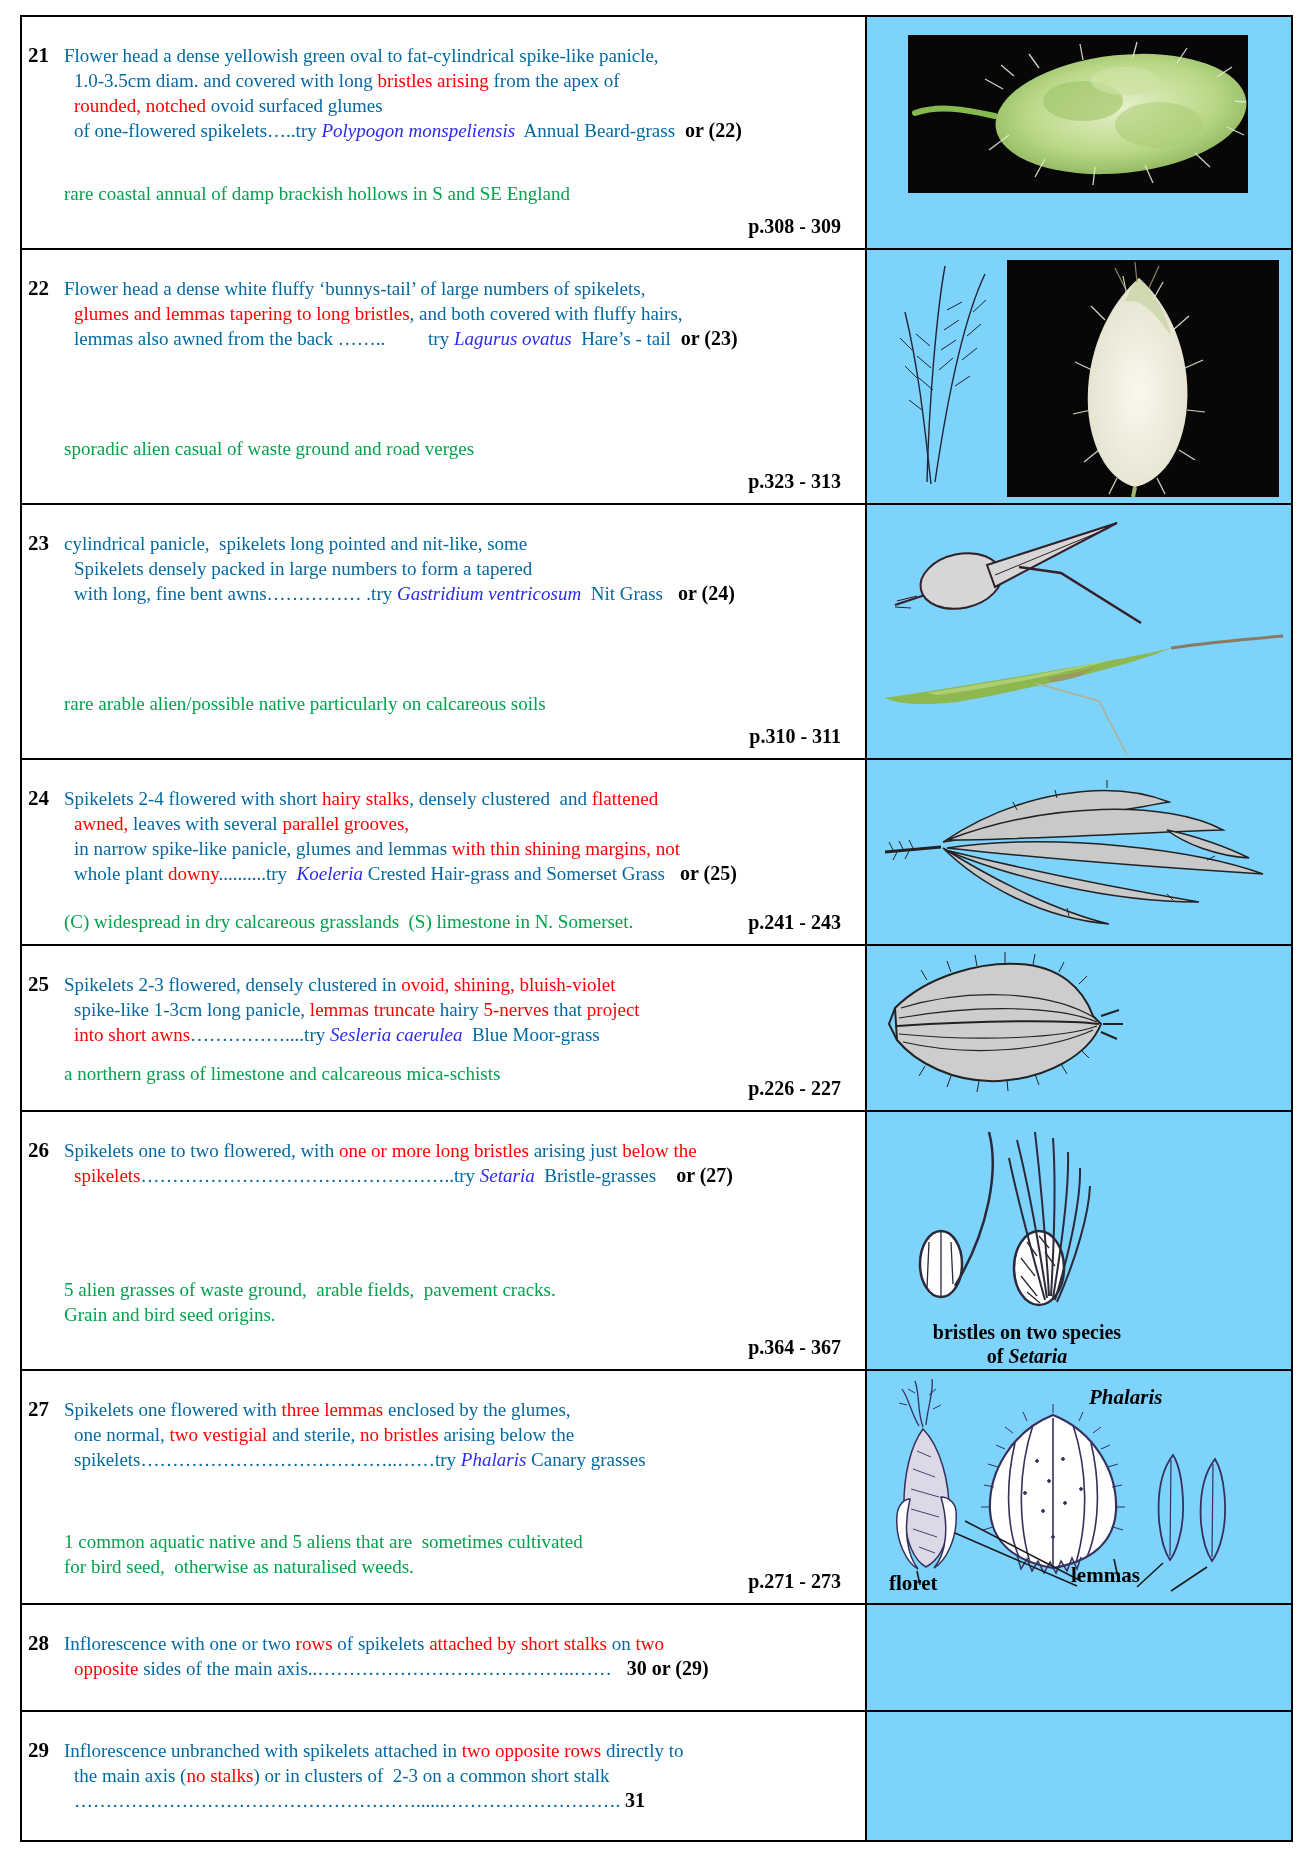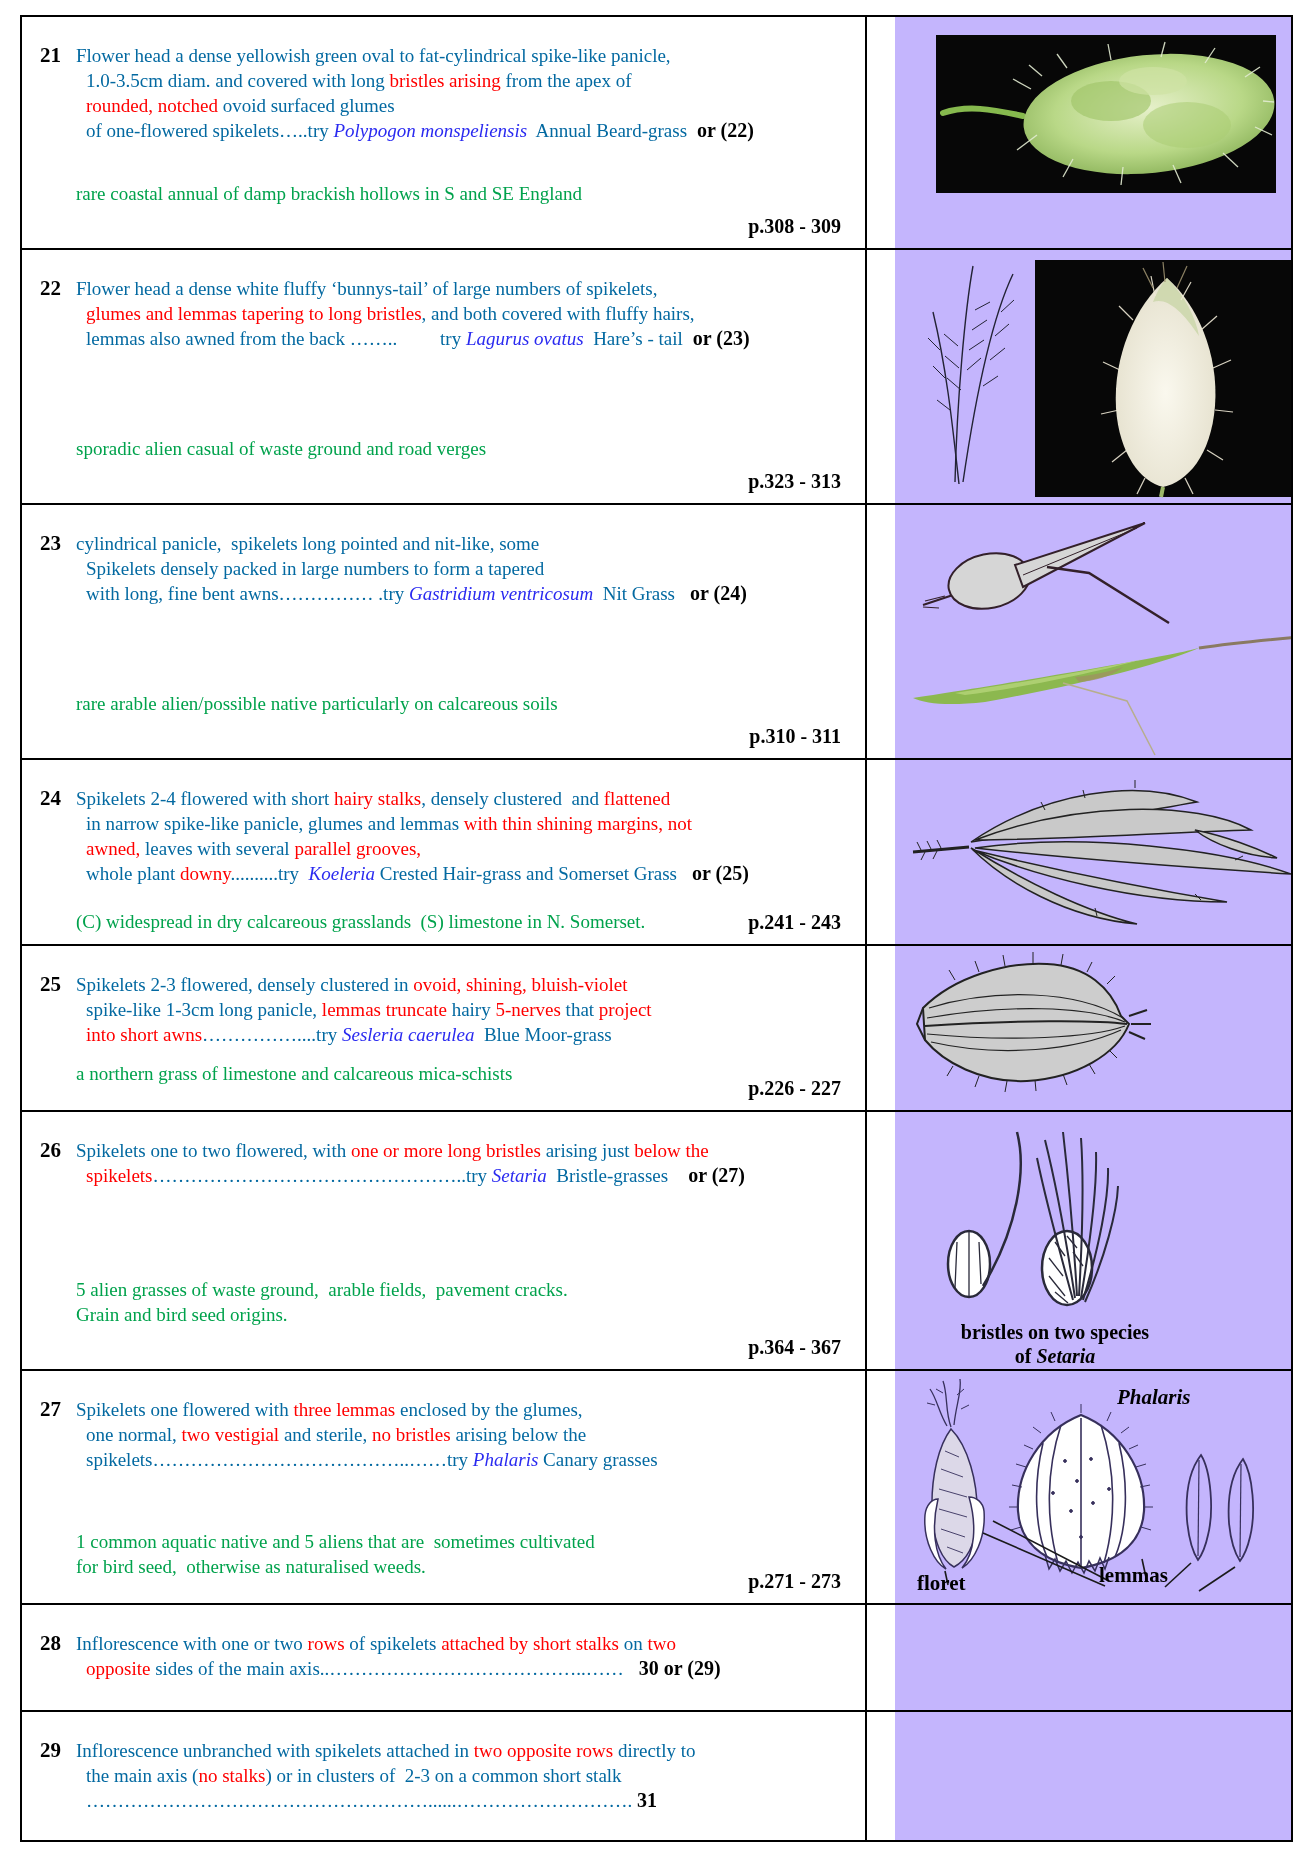--- a/index.html
+++ b/index.html
@@ -6,22 +6,22 @@
     --red:#ff0000; --green:#00a24c; --blue:#2a2af0; --ink:#000000;
   }
   html,body{margin:0;padding:0;background:#ffffff;}
   body{width:1308px;height:1854px;position:relative;font-family:"Liberation Serif",serif;color:#000;}
   .key-table{position:absolute;left:20px;top:15px;width:1269px;border:2px solid #000;}
   .key-row{display:flex;border-bottom:2px solid #000;overflow:hidden;}
   .key-row:last-child{border-bottom:none;}
   .r0{height:231px}.r1{height:253px}.r2{height:253px}.r3{height:184px}.r4{height:164px}
   .r5{height:257px}.r6{height:232px}.r7{height:105px}.r8{height:128px}
   .text-cell{width:845px;flex:none;border-right:2px solid #000;box-sizing:border-box;
-             display:flex;flex-direction:column;padding:26px 0 2px 12px;}
-  .fig-cell{flex:1;position:relative;background:#c4b5fd;margin-left:28px;}
+             display:flex;flex-direction:column;padding:26px 0 2px 0;}
+  .fig-cell{flex:1;position:relative;background:#7dd3fc;}
   .entry{display:flex;padding-left:6px;}
   .num{width:36px;flex:none;font-weight:bold;font-size:21px;line-height:25px;}
   .lines{font-size:19px;line-height:25px;}
   .tline:not(:first-child){padding-left:10px;}
   .s-k{color:#0369a1;}
   .s-r{color:var(--red);}
   .s-b{color:var(--blue);font-style:italic;}
   .s-o{color:#000;font-weight:bold;font-size:20px;}
   .bottom{margin-top:auto;display:flex;align-items:flex-end;padding:0 24px 8px 42px;}
   .habitat{flex:1;color:var(--green);font-size:19px;line-height:25px;}
@@ -206,22 +206,22 @@
       </svg>
     </div>
   </div>
 
   <div class="key-row r3">
     <div class="text-cell mb0">
       <div class="entry">
         <div class="num">24</div>
         <div class="lines">
             <div class="tline"><span class="s-k">Spikelets 2-4 flowered with short </span><span class="s-r">hairy stalks</span><span class="s-k">, densely clustered&nbsp; and </span><span class="s-r">flattened</span></div>
+            <div class="tline"><span class="s-r">awned,</span><span class="s-k"> leaves with several </span><span class="s-r">parallel grooves,</span></div>
             <div class="tline"><span class="s-k">in narrow spike-like panicle, glumes and lemmas </span><span class="s-r">with thin shining margins, not</span></div>
-            <div class="tline"><span class="s-r">awned,</span><span class="s-k"> leaves with several </span><span class="s-r">parallel grooves,</span></div>
             <div class="tline"><span class="s-k">whole plant </span><span class="s-r">downy</span><span class="s-k">..........try&nbsp; </span><span class="s-b">Koeleria</span><span class="s-k"> Crested Hair-grass and Somerset Grass</span><span class="s-o">&nbsp;&nbsp; or (25)</span></div>
           </div>
       </div>
       <div class="bottom">
         <div class="habitat">
             <div>(C) widespread in dry calcareous grasslands&nbsp; (S) limestone in N. Somerset.</div>
           </div>
         <div class="pageref">p.241 - 243</div>
       </div>
     </div>

